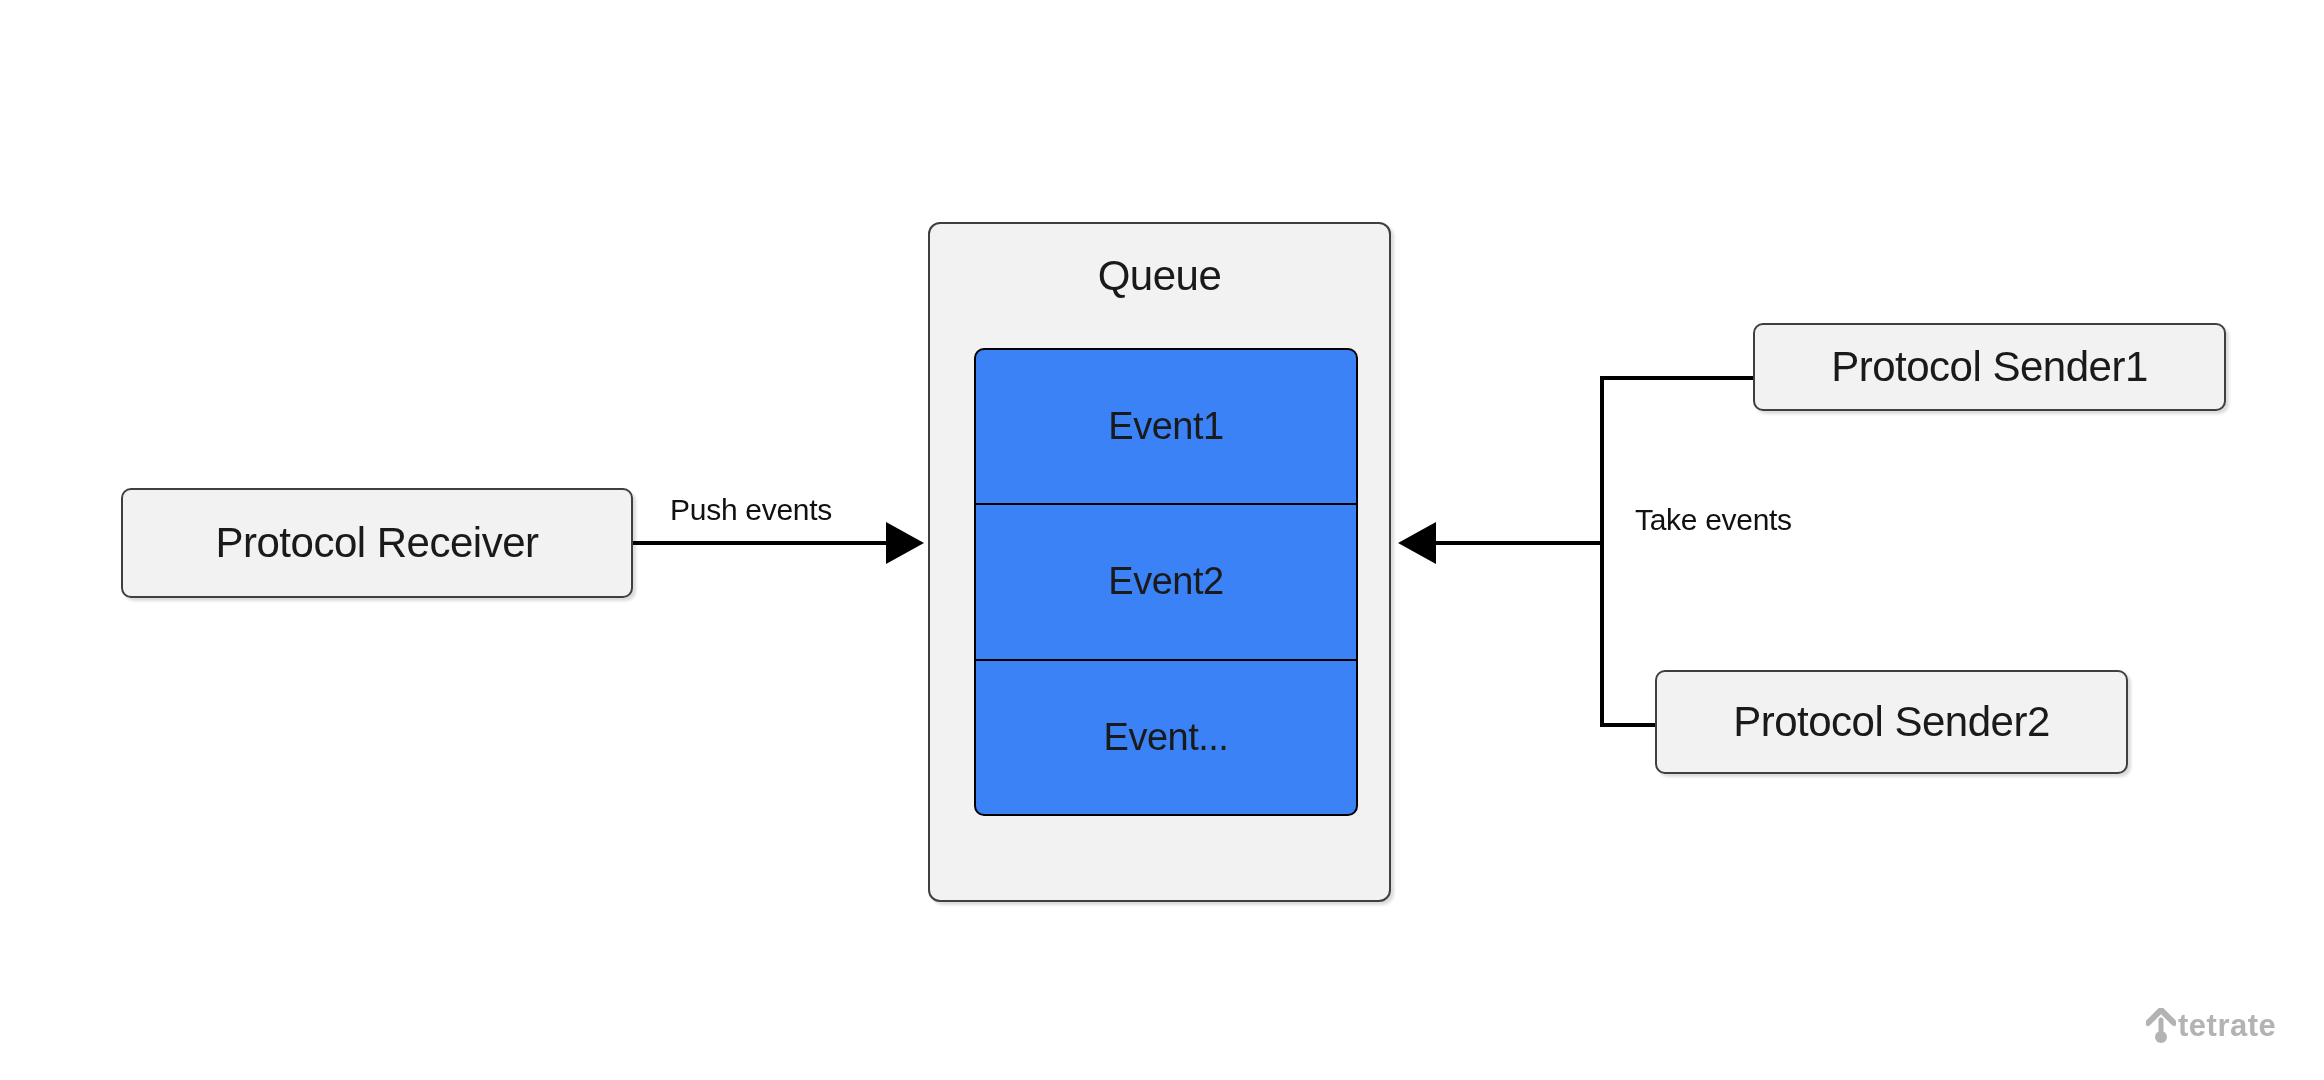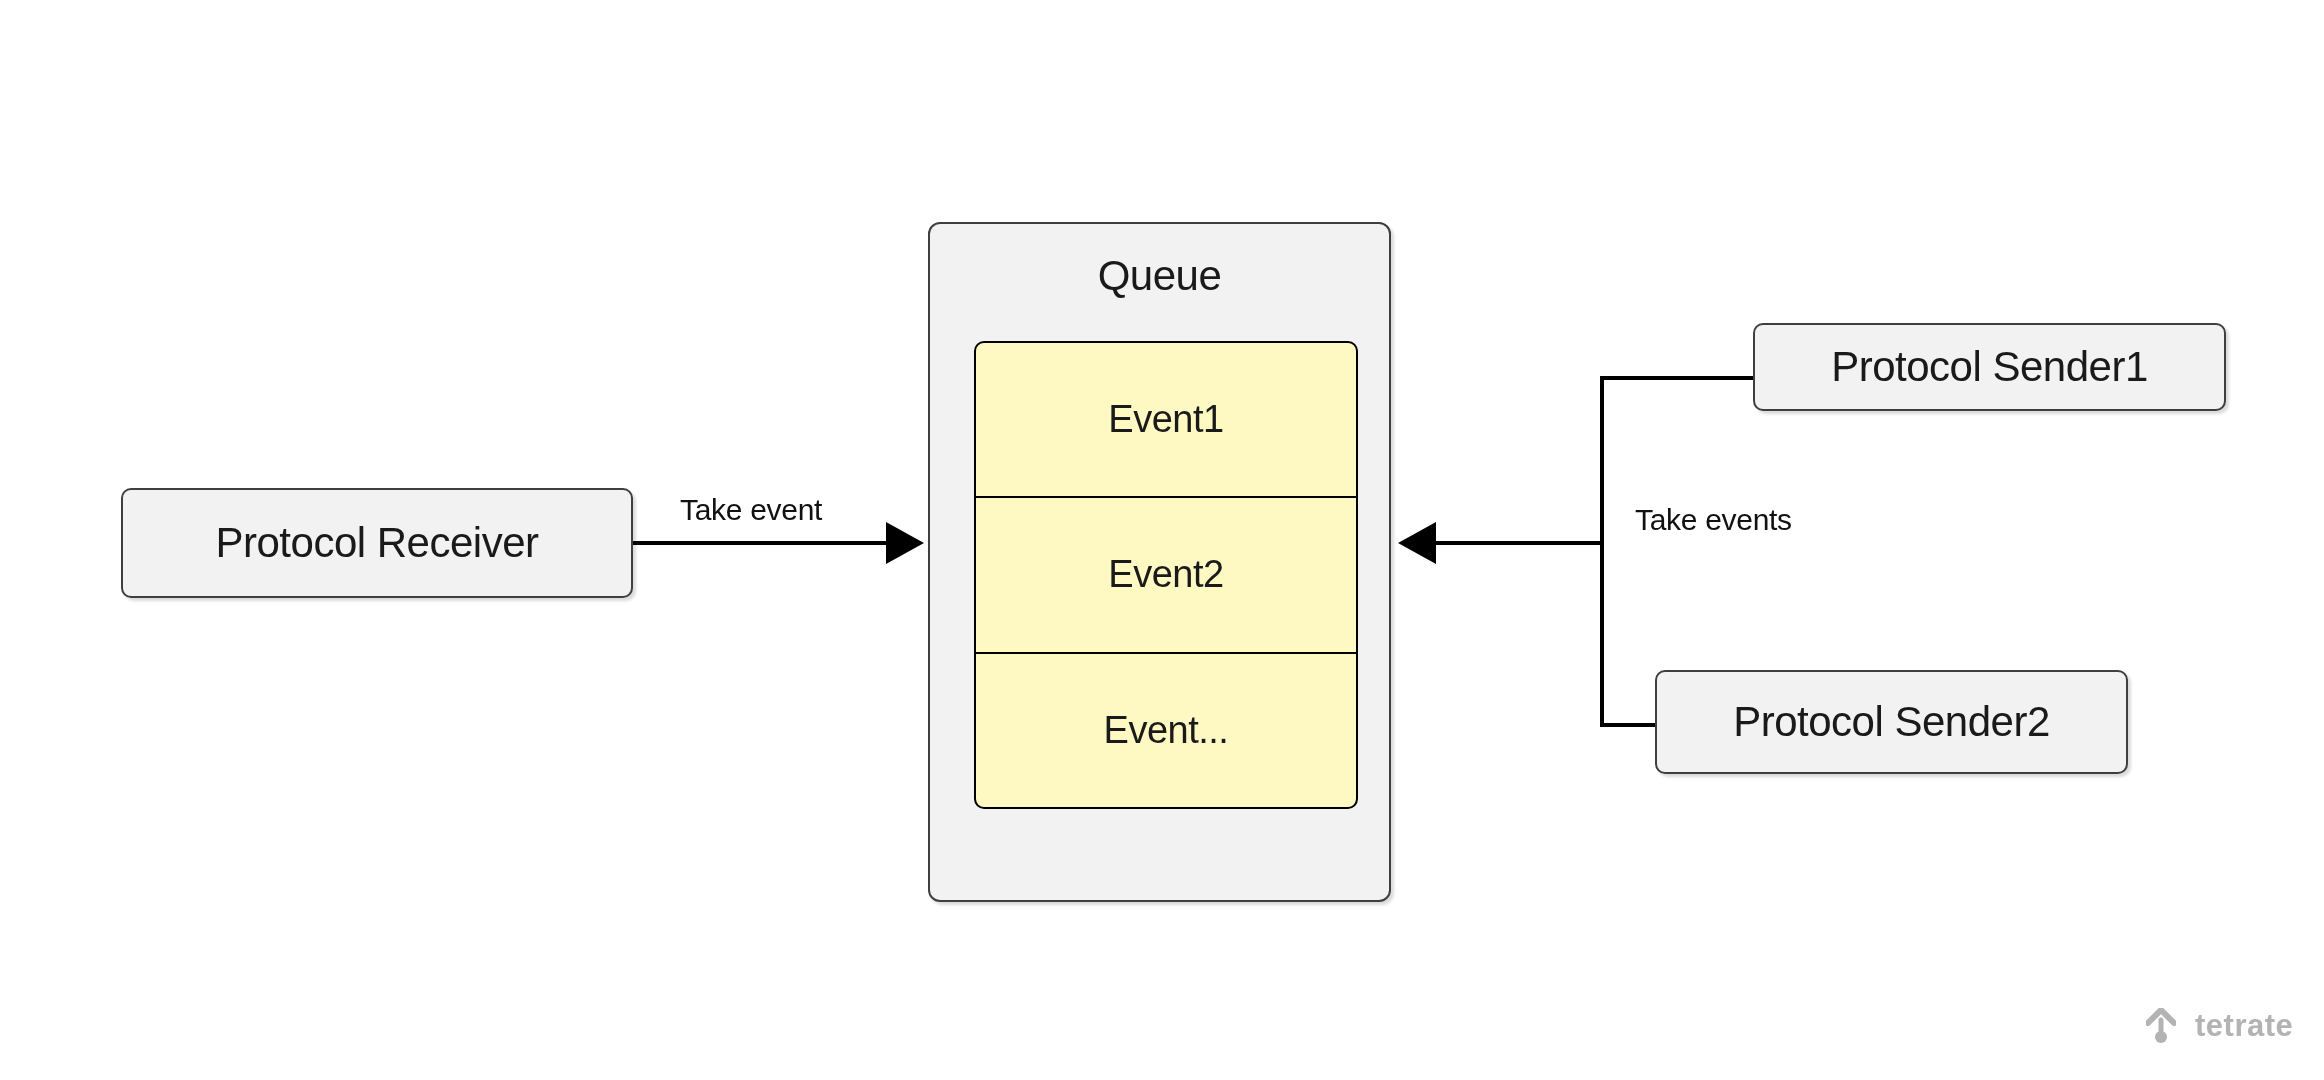--- a/index.html
+++ b/index.html
@@ -55,24 +55,24 @@
     position: absolute;
     left: 0; top: 28px;
     width: 100%;
     text-align: center;
     font-size: 42px;
     color: #1a1a1a;
     letter-spacing: -0.5px;
   }
   .event-stack {
     position: absolute;
-    left: 44px; top: 117px;
+    left: 44px; top: 124px;
     width: 384px; height: 468px;
     box-sizing: border-box;
-    background: #fef9c3;
+    background: #3b82f6;
     border: 2px solid #000000;
     border-radius: 10px;
     display: flex;
     flex-direction: column;
   }
   .event-row {
     flex: 1 1 0;
     display: flex;
     align-items: center;
     justify-content: center;
@@ -98,21 +98,21 @@
   .label-take {
     left: 1635px; top: 503px;
     text-align: right;
   }
 
   .logo {
     position: absolute;
     left: 2146px; top: 1008px;
     display: flex;
     align-items: center;
-    gap: 19px;
+    gap: 2px;
   }
   .logo-text {
     font-size: 31px;
     font-weight: 700;
     color: #b3b3b3;
     letter-spacing: 0.5px;
   }
 </style>
 </head>
 <body>
@@ -131,21 +131,21 @@
       <polygon points="1398,543 1436,522 1436,564" fill="#000000"></polygon>
     </g>
 
     <path d="M 1753 378 L 1602 378 L 1602 725 L 1753 725" fill="none" stroke="#000000" stroke-width="4"></path>
   </svg>
 
   <div class="node node-receiver">
     <span>Protocol Receiver</span>
   </div>
 
-  <div class="edge-label label-push">Take event</div>
+  <div class="edge-label label-push">Push events</div>
 
   <div class="queue">
     <div class="queue-title">Queue</div>
     <div class="event-stack">
       <div class="event-row">Event1</div>
       <div class="event-row">Event2</div>
       <div class="event-row">Event...</div>
     </div>
   </div>
 

